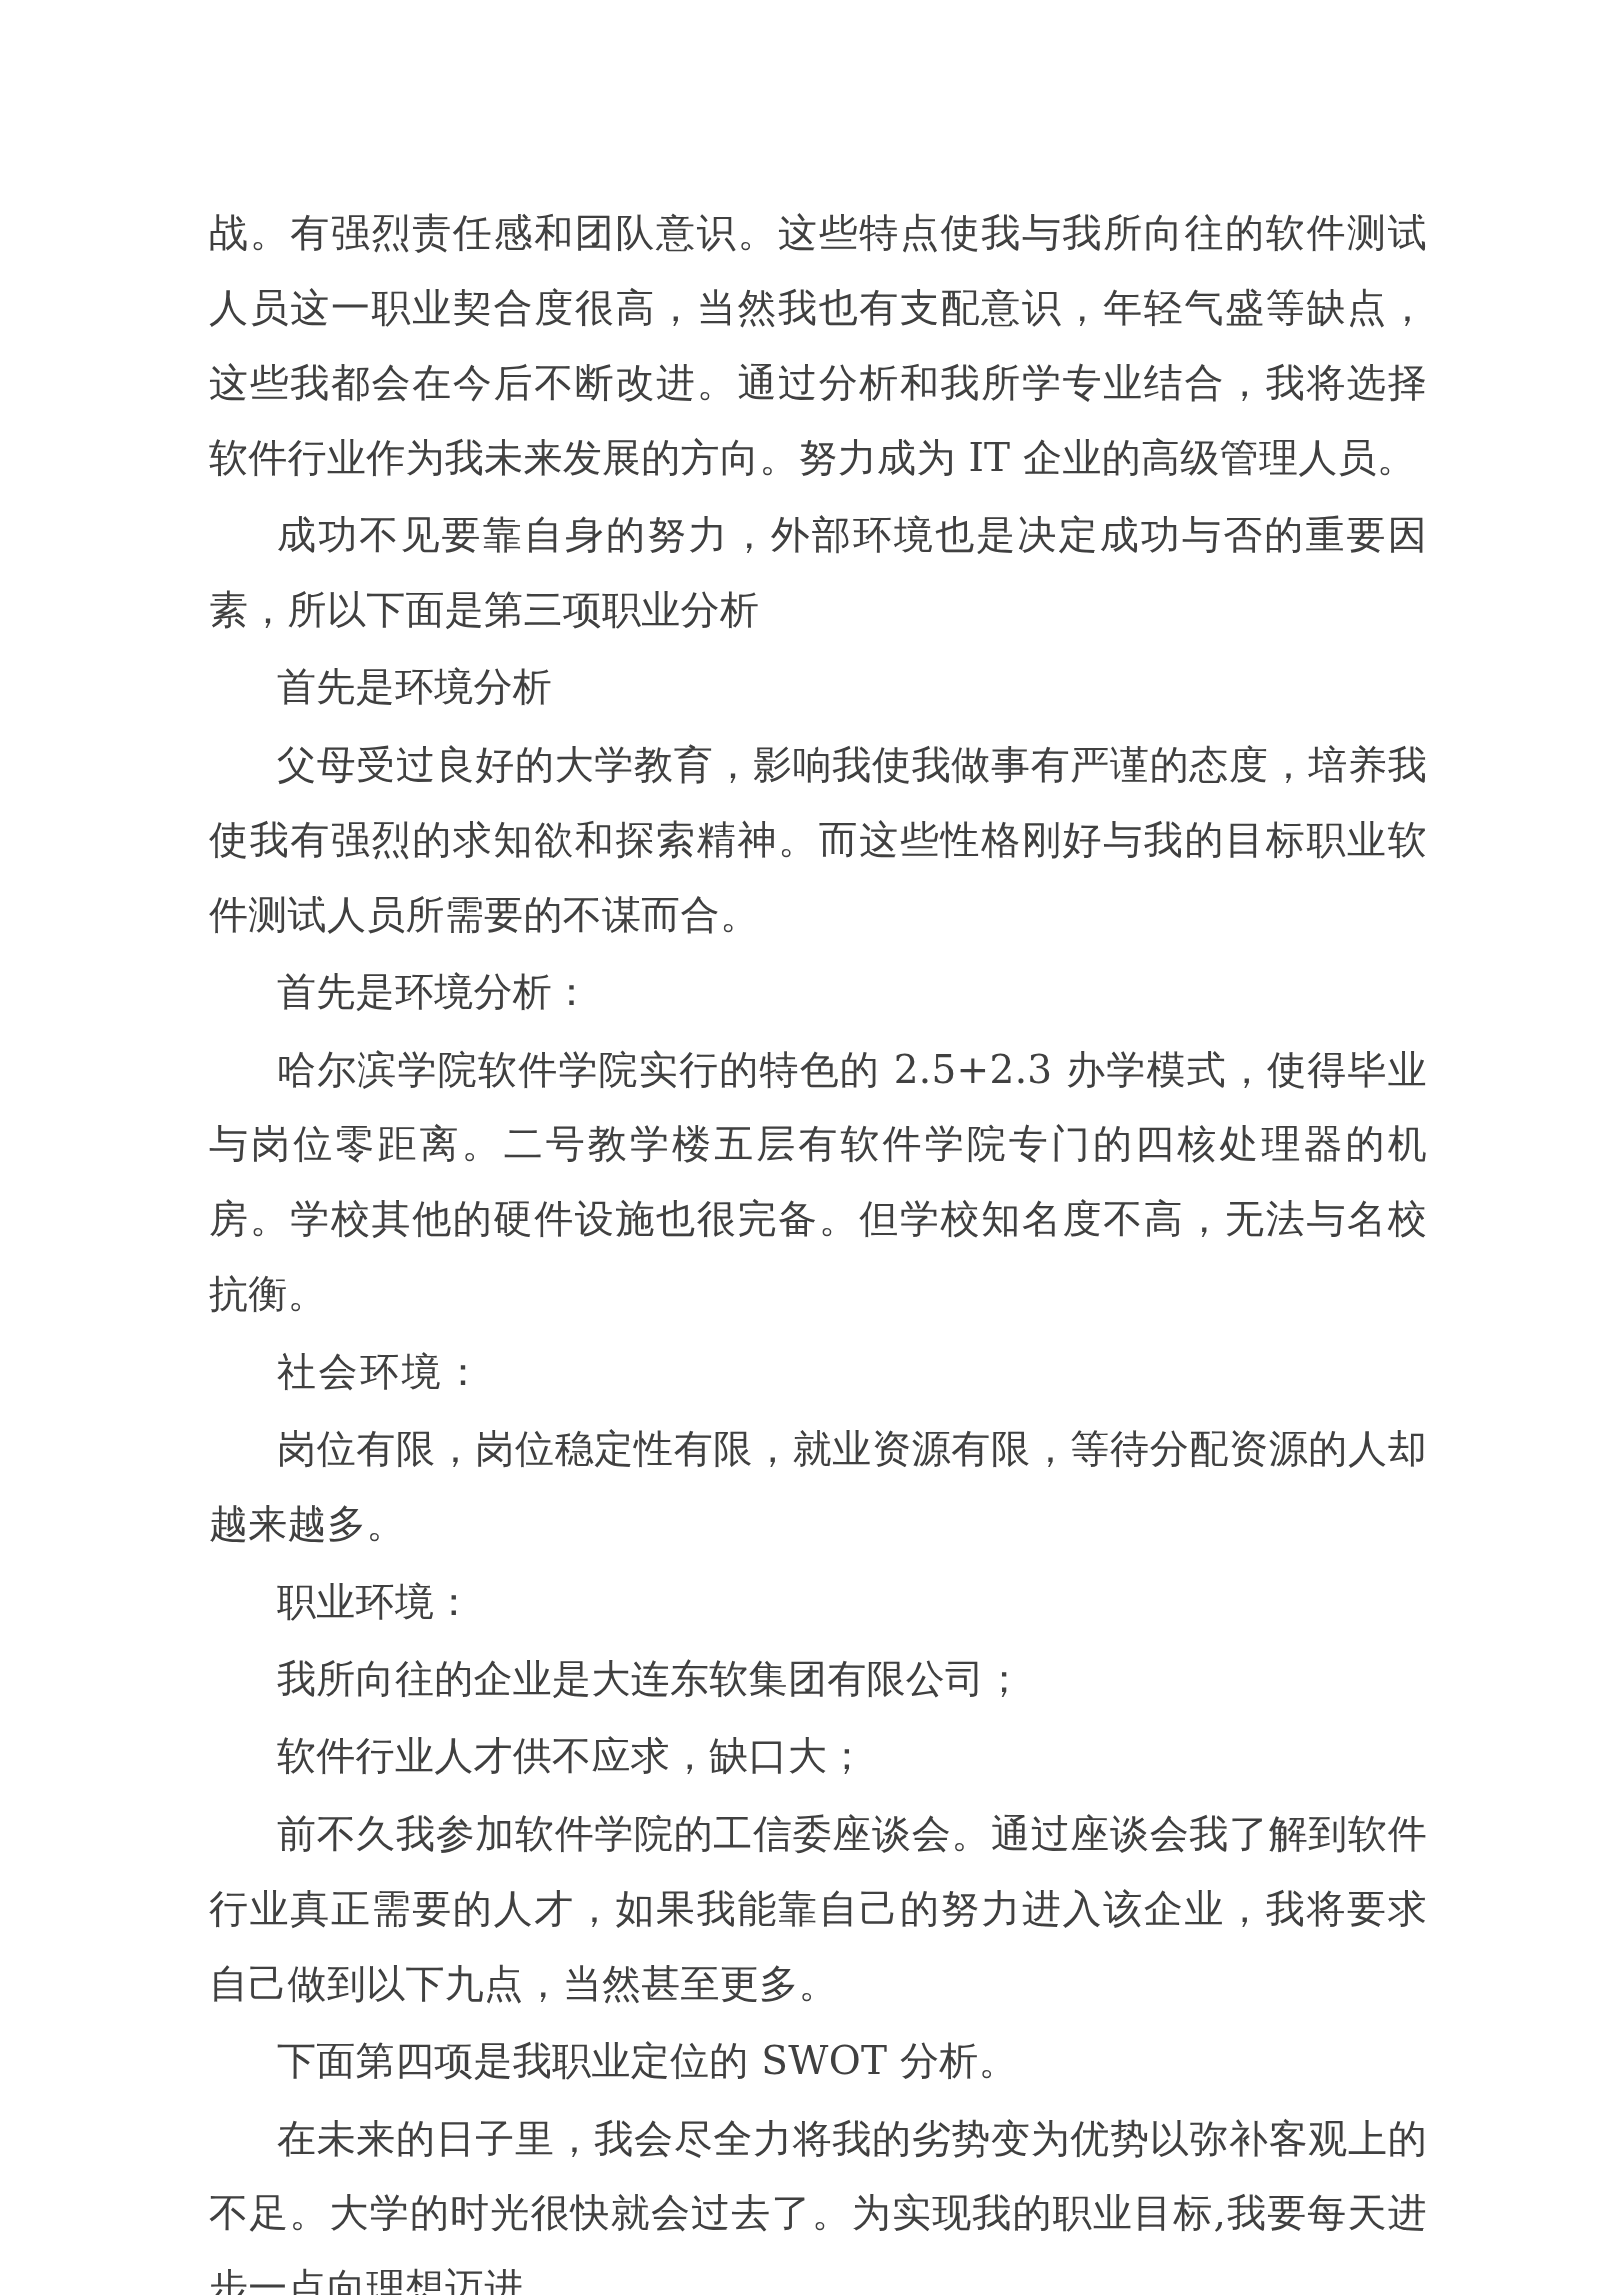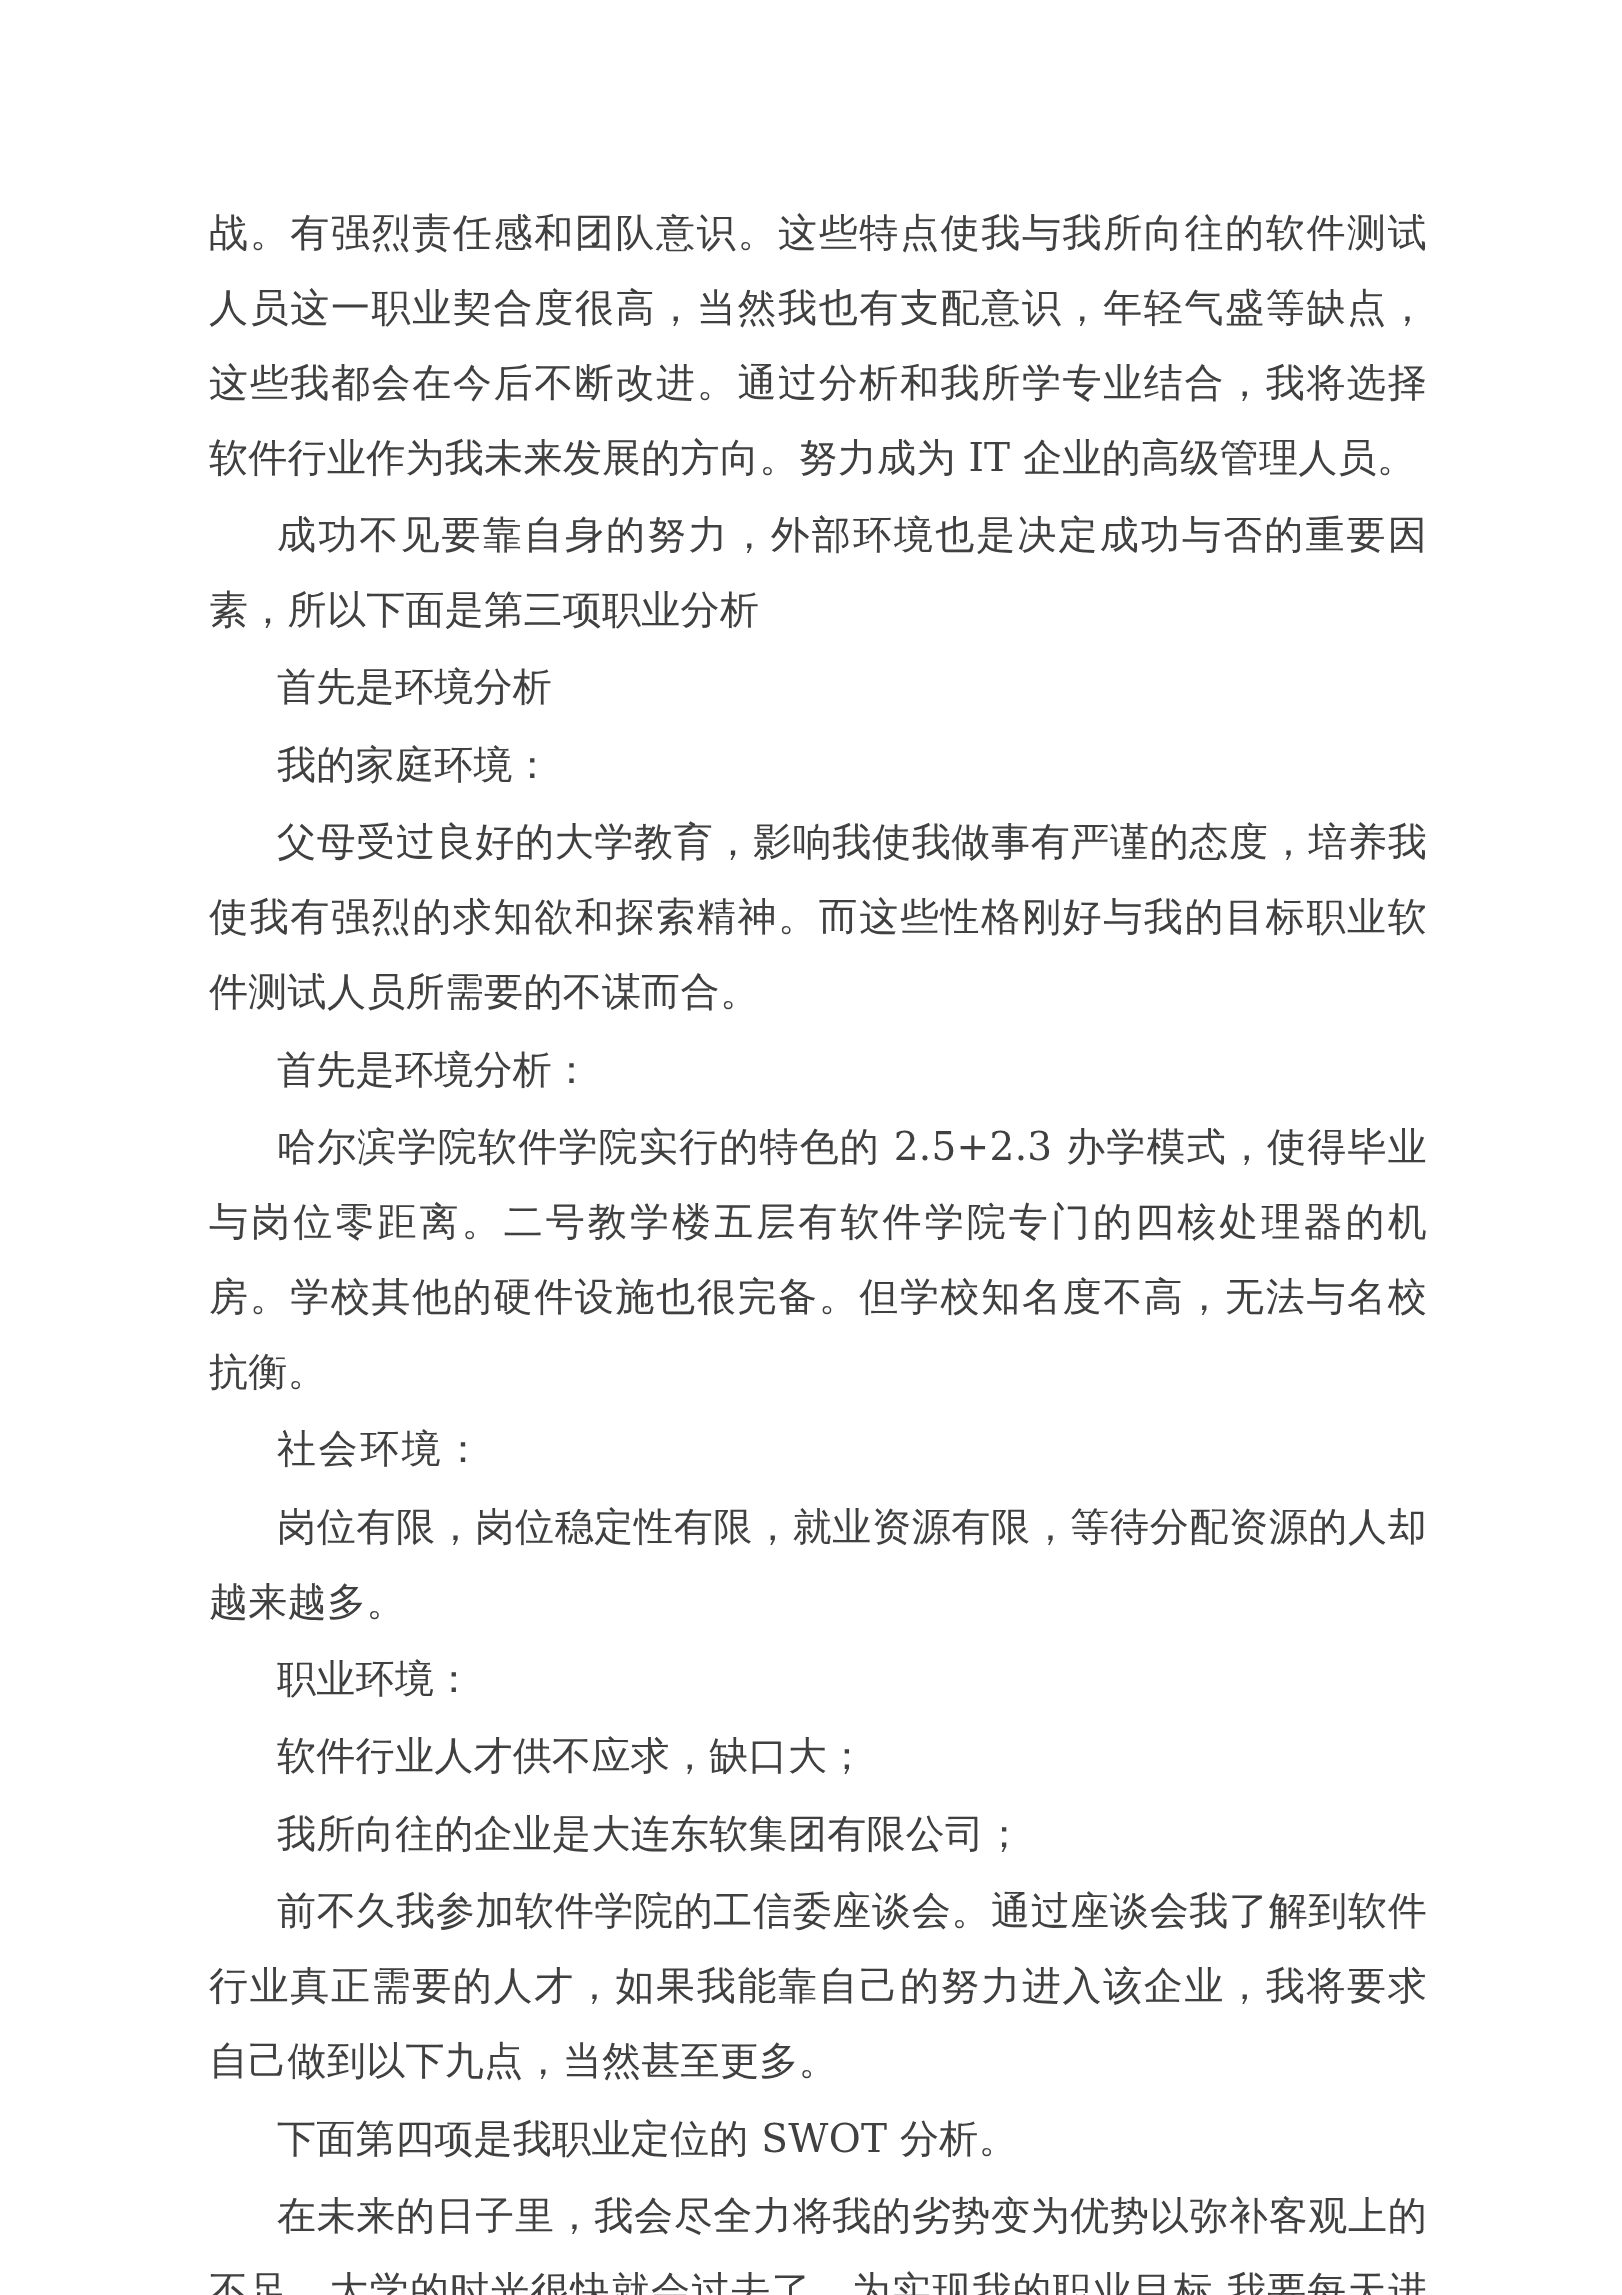--- a/index.html
+++ b/index.html
@@ -45,28 +45,27 @@
   }
 </style>
 </head>
 <body>
 
 <div class="page">
   <div class="doc-body" id="doc-body">
       <p class="para noindent">战。有强烈责任感和团队意识。这些特点使我与我所向往的软件测试人员这一职业契合度很高，当然我也有支配意识，年轻气盛等缺点，这些我都会在今后不断改进。通过分析和我所学专业结合，我将选择软件行业作为我未来发展的方向。努力成为 IT 企业的高级管理人员。</p>
       <p class="para indent">成功不见要靠自身的努力，外部环境也是决定成功与否的重要因素，所以下面是第三项职业分析</p>
       <p class="para indent">首先是环境分析</p>
-      <p class="para indent">我的家庭环境：</p>
       <p class="para indent">父母受过良好的大学教育，影响我使我做事有严谨的态度，培养我使我有强烈的求知欲和探索精神。而这些性格刚好与我的目标职业软件测试人员所需要的不谋而合。</p>
       <p class="para indent">首先是环境分析：</p>
       <p class="para indent">哈尔滨学院软件学院实行的特色的 2.5+2.3 办学模式，使得毕业与岗位零距离。二号教学楼五层有软件学院专门的四核处理器的机房。学校其他的硬件设施也很完备。但学校知名度不高，无法与名校抗衡。</p>
       <p class="para indent wide">社会环境：</p>
       <p class="para indent">岗位有限，岗位稳定性有限，就业资源有限，等待分配资源的人却越来越多。</p>
       <p class="para indent">职业环境：</p>
+      <p class="para indent">我所向往的企业是大连东软集团有限公司；</p>
       <p class="para indent">软件行业人才供不应求，缺口大；</p>
-      <p class="para indent">我所向往的企业是大连东软集团有限公司；</p>
       <p class="para indent">前不久我参加软件学院的工信委座谈会。通过座谈会我了解到软件行业真正需要的人才，如果我能靠自己的努力进入该企业，我将要求自己做到以下九点，当然甚至更多。</p>
       <p class="para indent">下面第四项是我职业定位的 SWOT 分析。</p>
       <p class="para indent">在未来的日子里，我会尽全力将我的劣势变为优势以弥补客观上的不足。大学的时光很快就会过去了。为实现我的职业目标,我要每天进步一点向理想迈进。</p>
       <p class="para indent">下面是第五项计划实施</p>
     </div>
 </div>
 
 
 </body></html>

